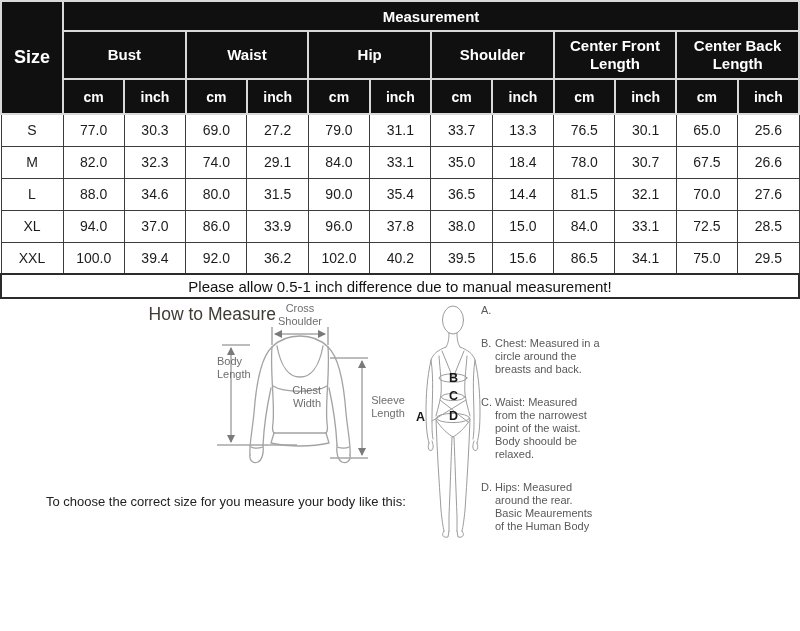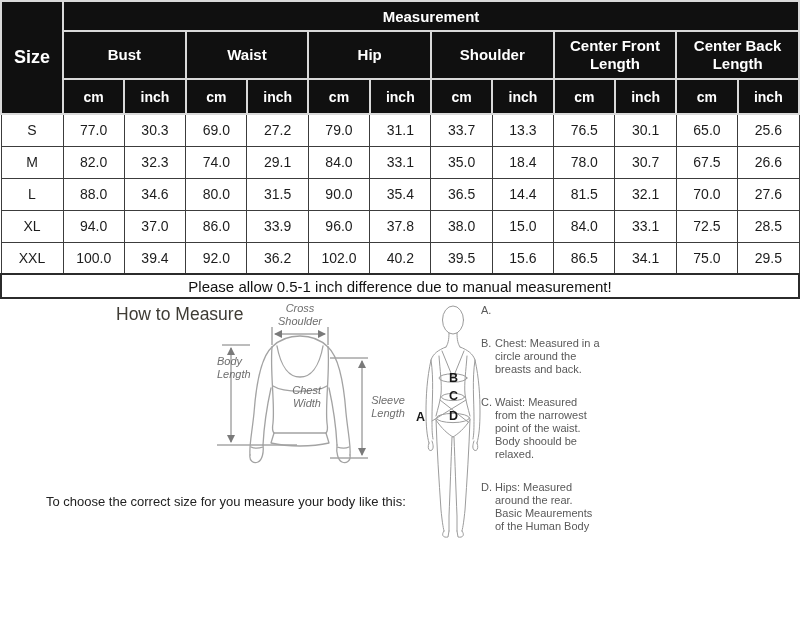--- a/index.html
+++ b/index.html
@@ -32,26 +32,25 @@
     border:1px solid #3c3c3c;
   }
   td.note-cell {
     background:#ffffff; color:#111111; font-size:15px;
     border:2px solid #2b2b2b;
   }
 
   
   .howto-title {
     position:absolute; left:116px; top:304px; width:160px;
-    font-size:17.5px; color:#3f3c35; text-align:left;
+    font-size:17.5px; color:#3f3c35; text-align:right;
   }
   .sketch-label {
     position:absolute; font-size:11px; line-height:12.5px; color:#6e6e6e;
     white-space:pre-line;
-    font-style:italic;
   }
   .lbl-cross   { left:270px; top:302px; width:60px; text-align:center; }
   .lbl-bodylen { left:217px; top:355px; width:44px; text-align:left; }
   .lbl-chest   { left:277px; top:384px; width:44px; text-align:right; }
   .lbl-sleeve  { left:365px; top:394px; width:46px; text-align:center; }
   svg.garment-svg { position:absolute; left:210px; top:298px; }
   svg.figure-svg  { position:absolute; left:405px; top:300px; }
   .sketch { stroke:#a3a3a3; stroke-width:1.3; fill:none; stroke-linecap:round; stroke-linejoin:round; }
   .arrow  { stroke:#7a7a7a; stroke-width:1; fill:none; }
   .fig    { stroke:#9c9c9c; stroke-width:1; fill:none; stroke-linecap:round; stroke-linejoin:round; }

